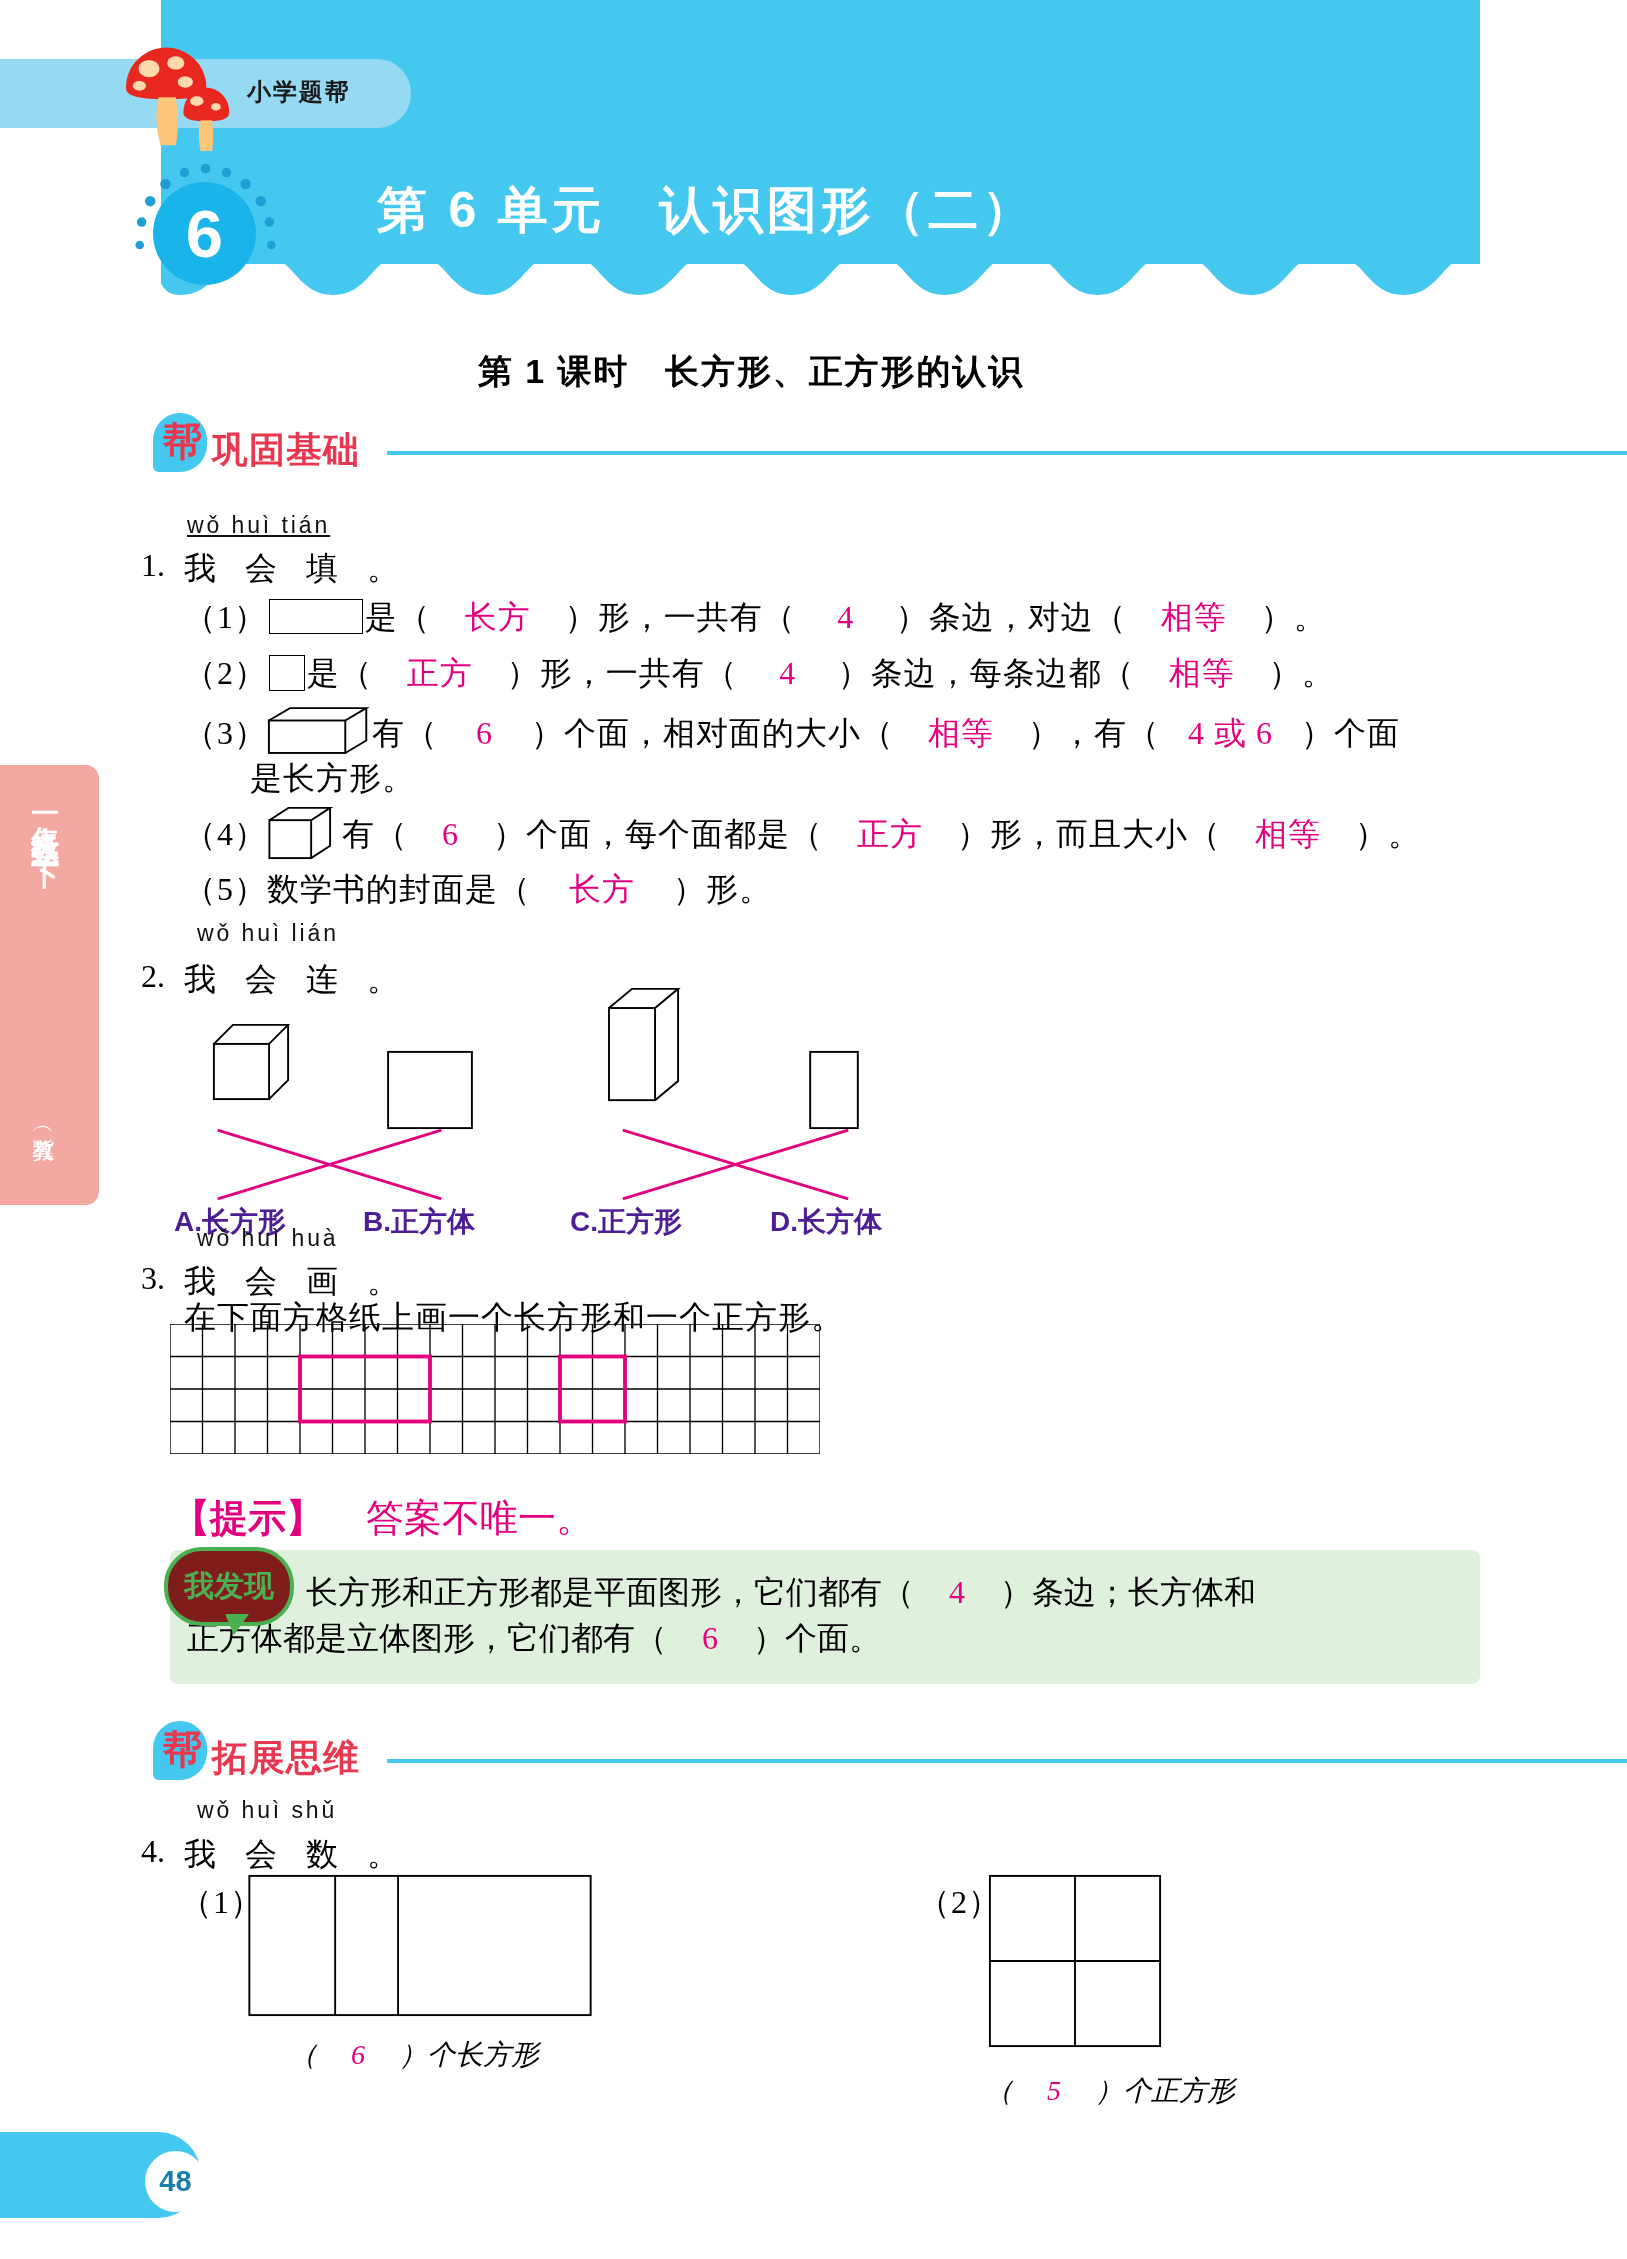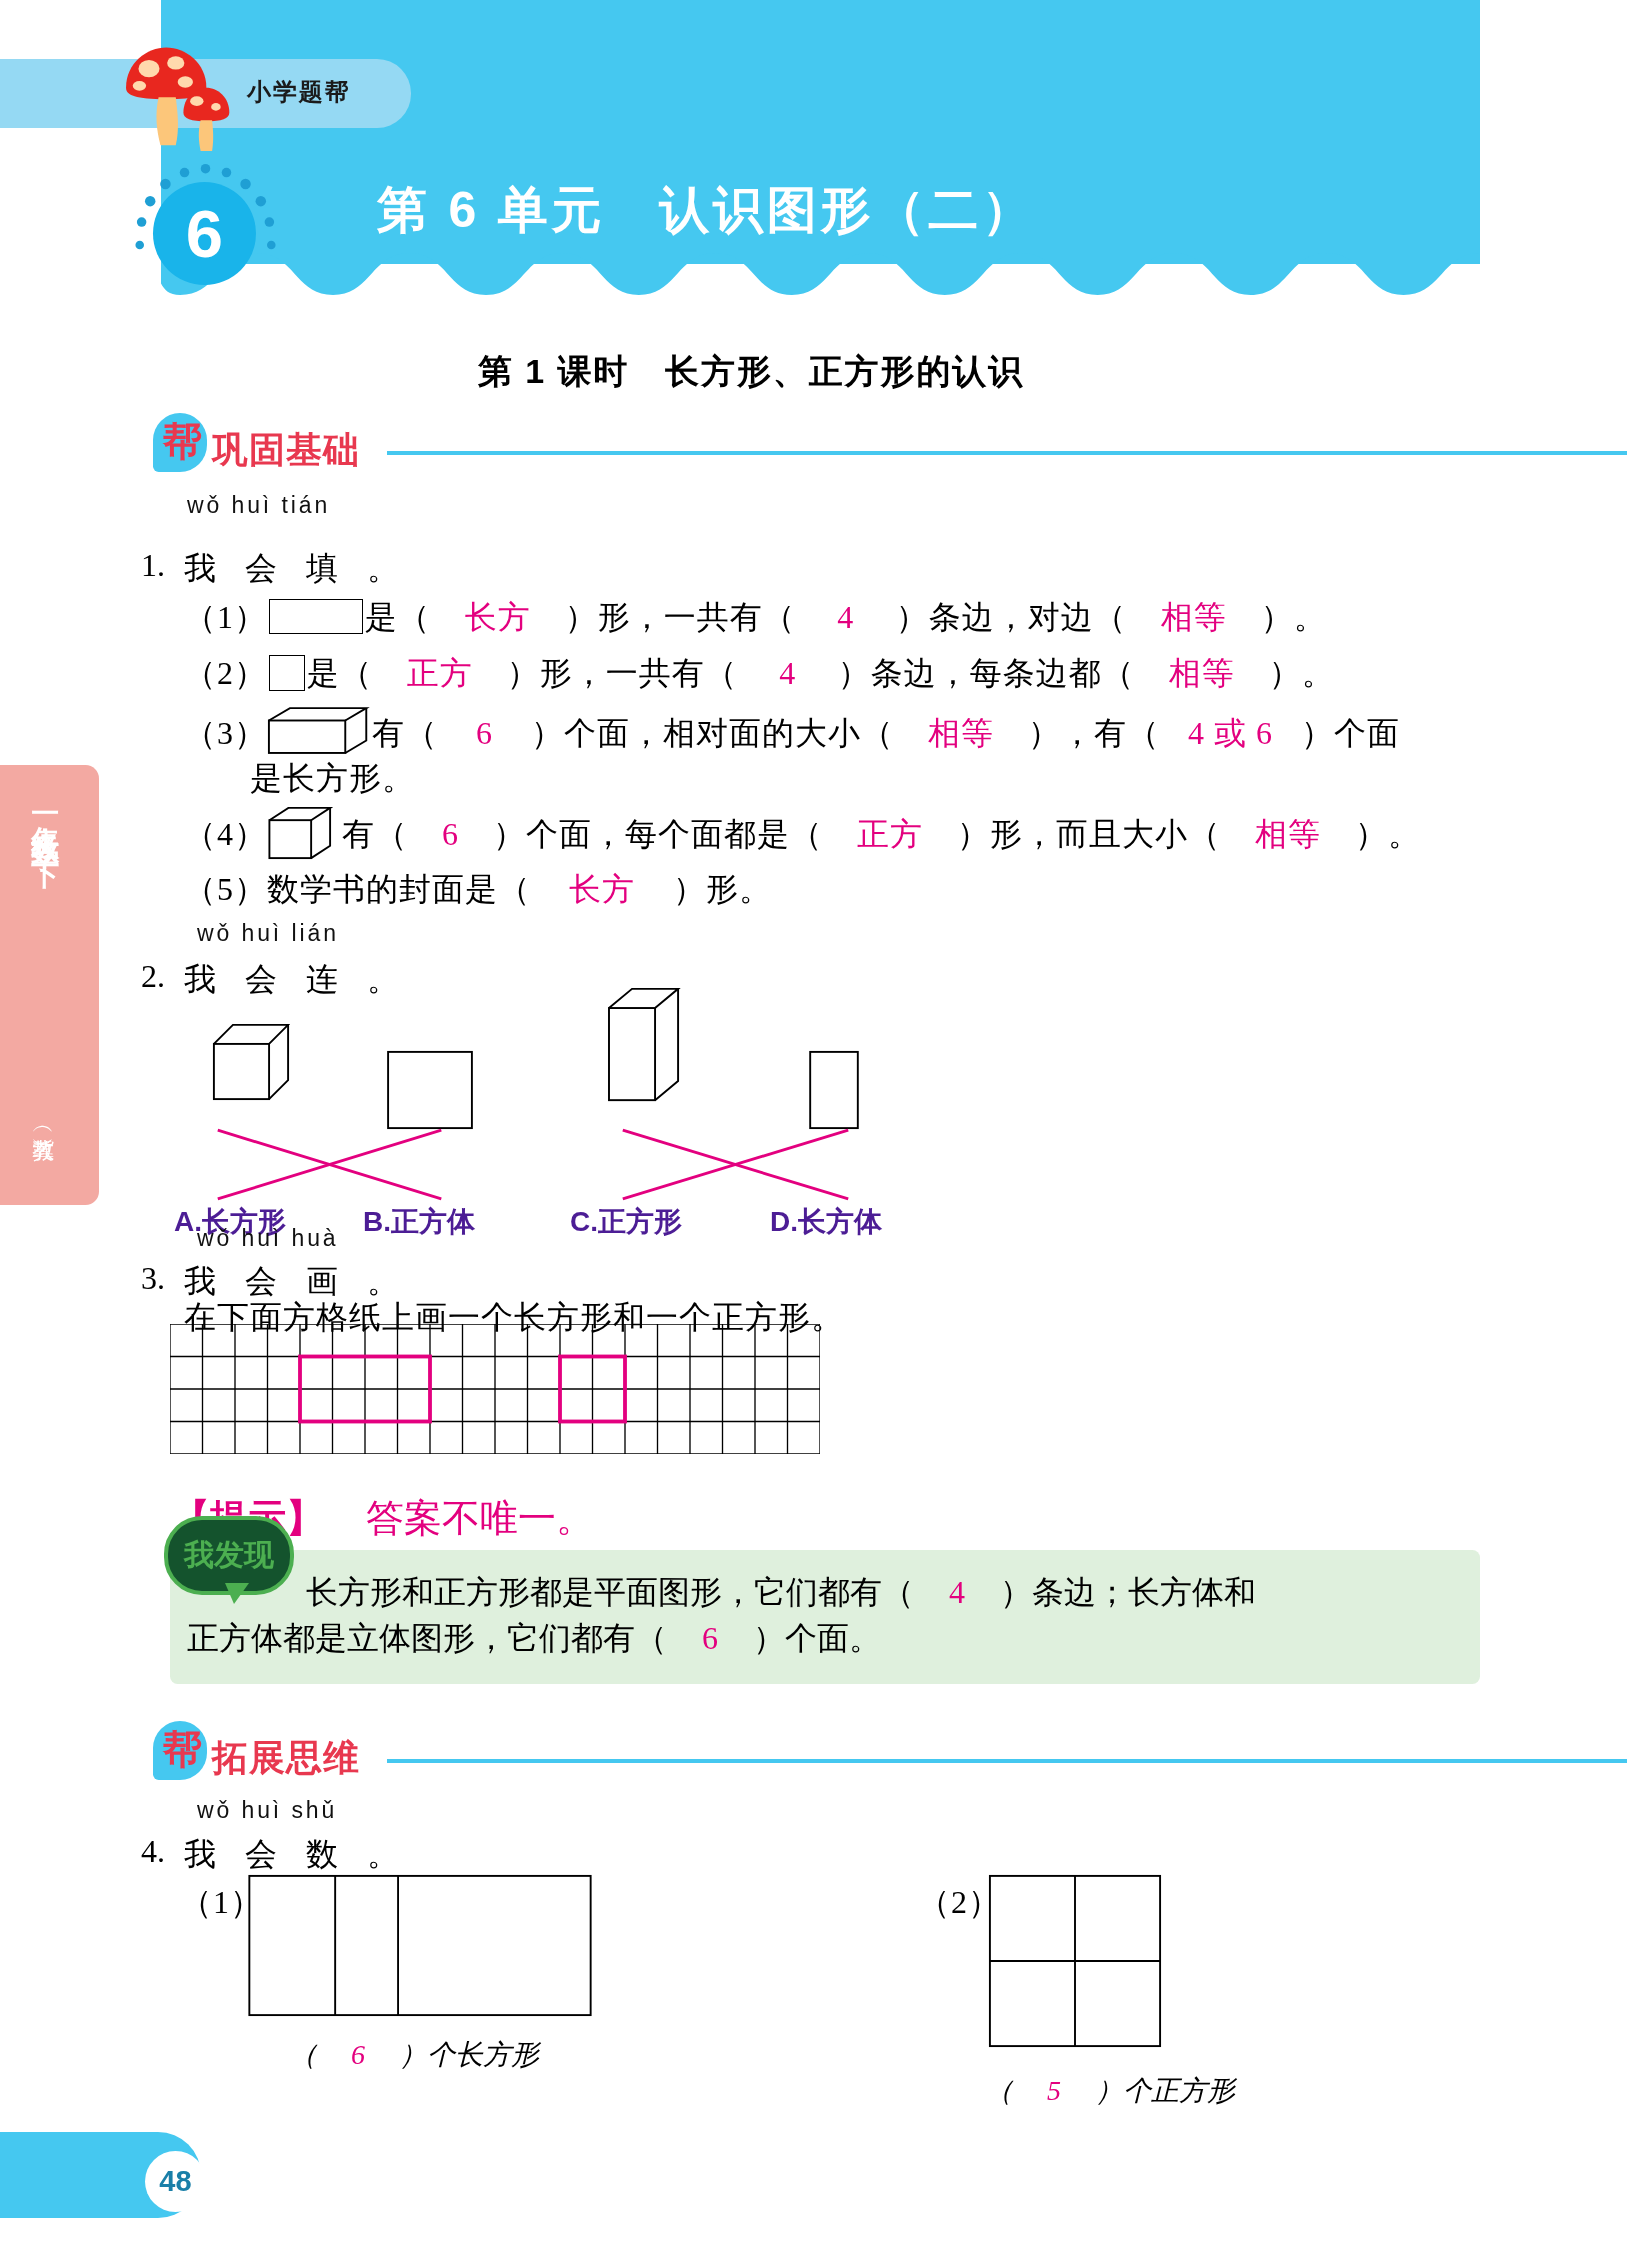--- a/index.html
+++ b/index.html
@@ -67,22 +67,22 @@
   .grid-wrap{position:absolute;left:170px;top:1324px;}
 
   
   .hint{position:absolute;left:172px;top:1493px;font-family:"Liberation Serif",serif;font-size:38px;
       color:#e3007f;white-space:nowrap;}
   .hint .tag{font-weight:bold;}
 
   
   .disc-box{position:absolute;left:170px;top:1550px;width:1310px;height:134px;background:#dff0dd;
       border-radius:7.6px;}
-  .disc-badge{position:absolute;left:164px;top:1516px;width:122px;height:71px;border:4.8px solid #4caf50;
-      border-radius:38px;background:#14532d;display:flex;align-items:center;justify-content:center;
+  .disc-badge{position:absolute;left:164px;top:1547px;width:122px;height:71px;border:4.8px solid #4caf50;
+      border-radius:38px;background:#7f1d1d;display:flex;align-items:center;justify-content:center;
       font-family:"Liberation Sans",sans-serif;font-weight:bold;font-size:30px;color:#4caf50;z-index:3;}
   .disc-badge:after{content:"";position:absolute;left:57px;top:63px;width:0;height:0;
       border-left:9.6px solid transparent;border-right:15.3px solid transparent;border-top:21px solid #4caf50;}
   .disc-text{position:absolute;left:306px;top:1568px;font-family:"Liberation Serif",serif;font-size:32px;
       color:#000;line-height:1.5;white-space:nowrap;}
   .disc-text2{position:absolute;left:187px;top:1617px;font-family:"Liberation Serif",serif;font-size:32px;
       color:#000;white-space:nowrap;}
   .cnt{position:absolute;font-family:"Liberation Serif",serif;font-size:28px;color:#000;white-space:nowrap;font-style:italic;}
 
   
@@ -156,21 +156,21 @@
 
 <div class="lesson-title">第 1 课时　长方形、正方形的认识</div>
 
 <div class="sec" style="left:153px;top:413px;">
   <div class="bubble"></div>
   <div class="bang">帮</div>
   <div class="txt">巩固基础</div>
   <div class="rule"></div>
 </div>
 
-<div class="pinyin" style="left:187px;top:492px;">wǒ huì tián</div>
+<div class="pinyin" style="left:187px;top:512px;text-decoration:underline;">wǒ huì tián</div>
 <div class="qnum" style="left:141px;top:547px;">1.</div>
 <div class="qline wide" style="left:184px;top:547px;">我 会 填 。</div>
 
 <div class="qline" style="left:184px;top:596px;">
   <span>（1）</span><span class="rect-glyph"></span><span>是（</span>
   <span class="ans" style="padding:0 25px;">长方</span>
   <span>）形，一共有（</span>
   <span class="ans" style="padding:0 32.5px;">4</span>
   <span>）条边，对边（</span>
   <span class="ans" style="padding:0 25px;">相等</span>

